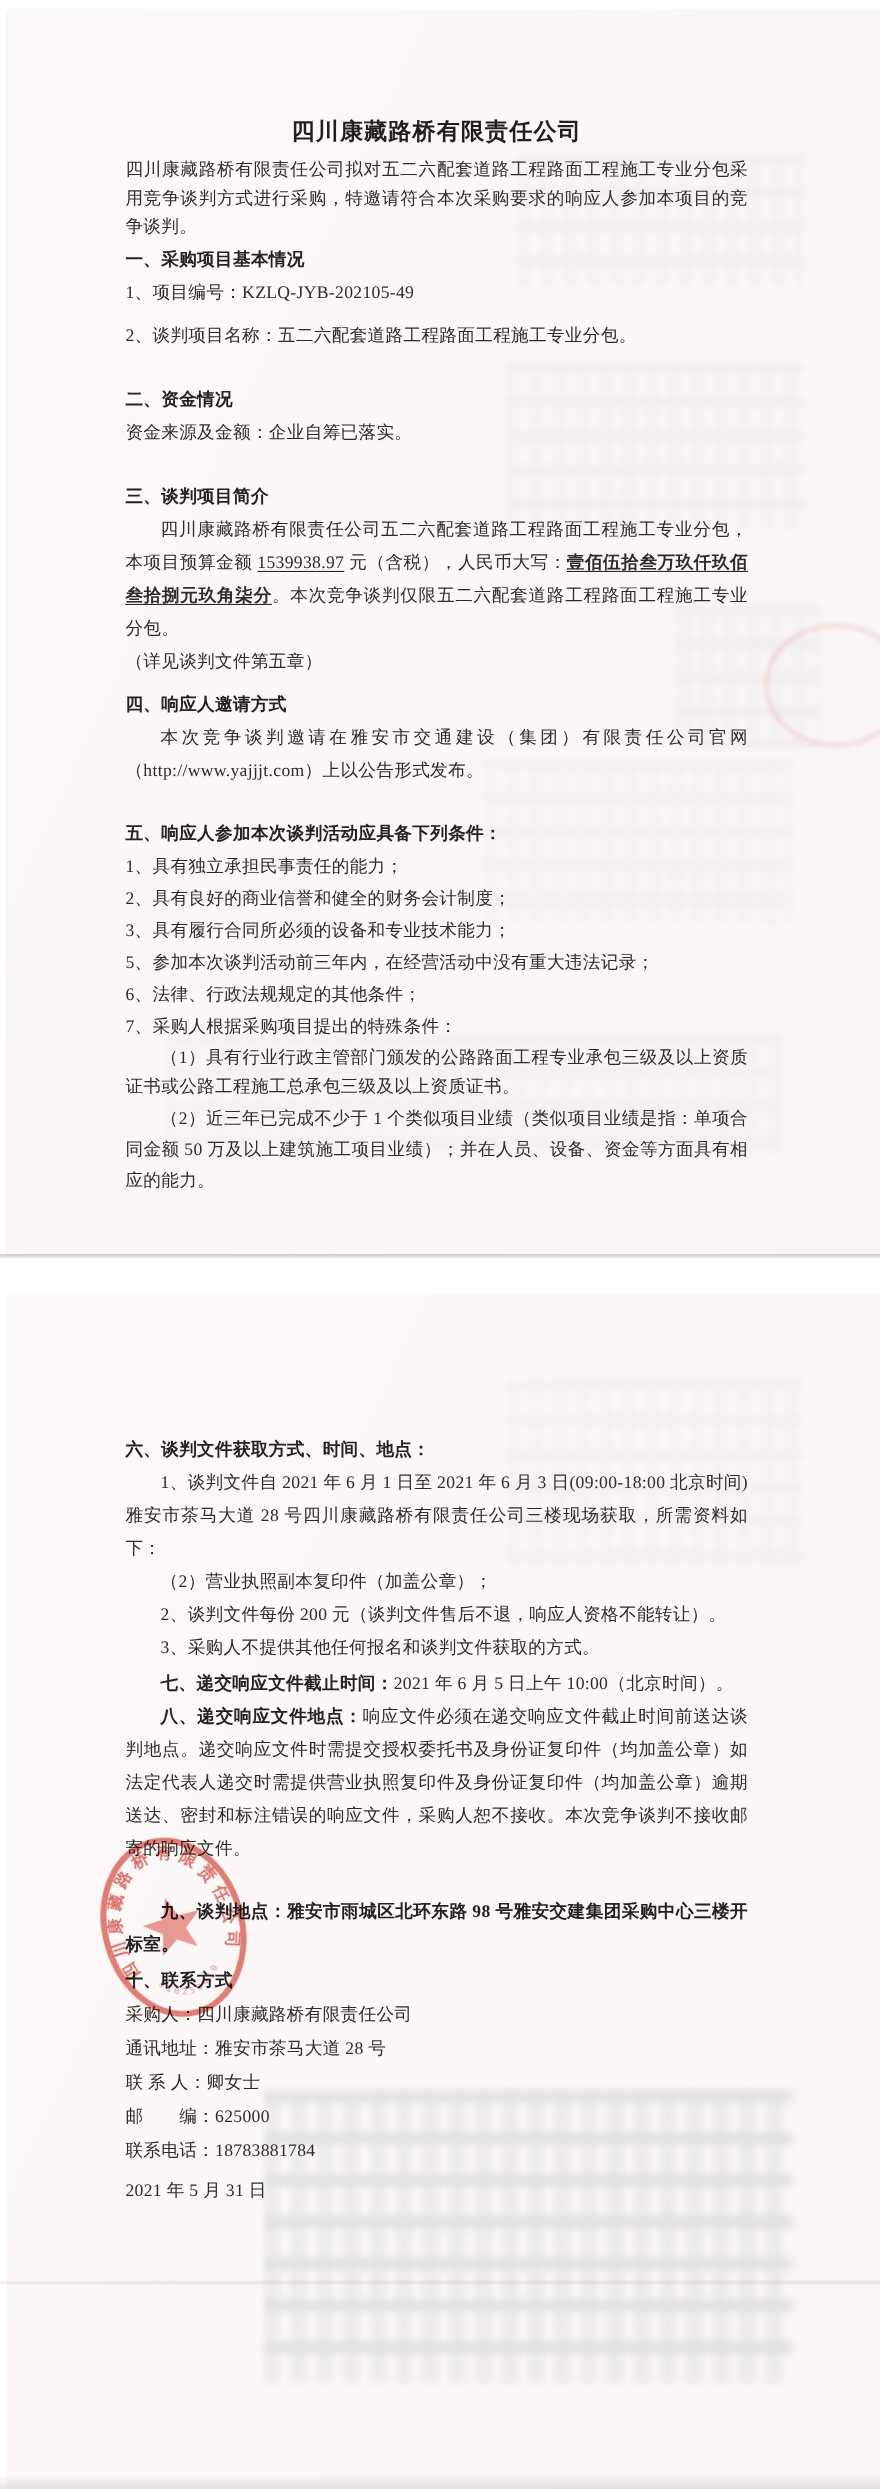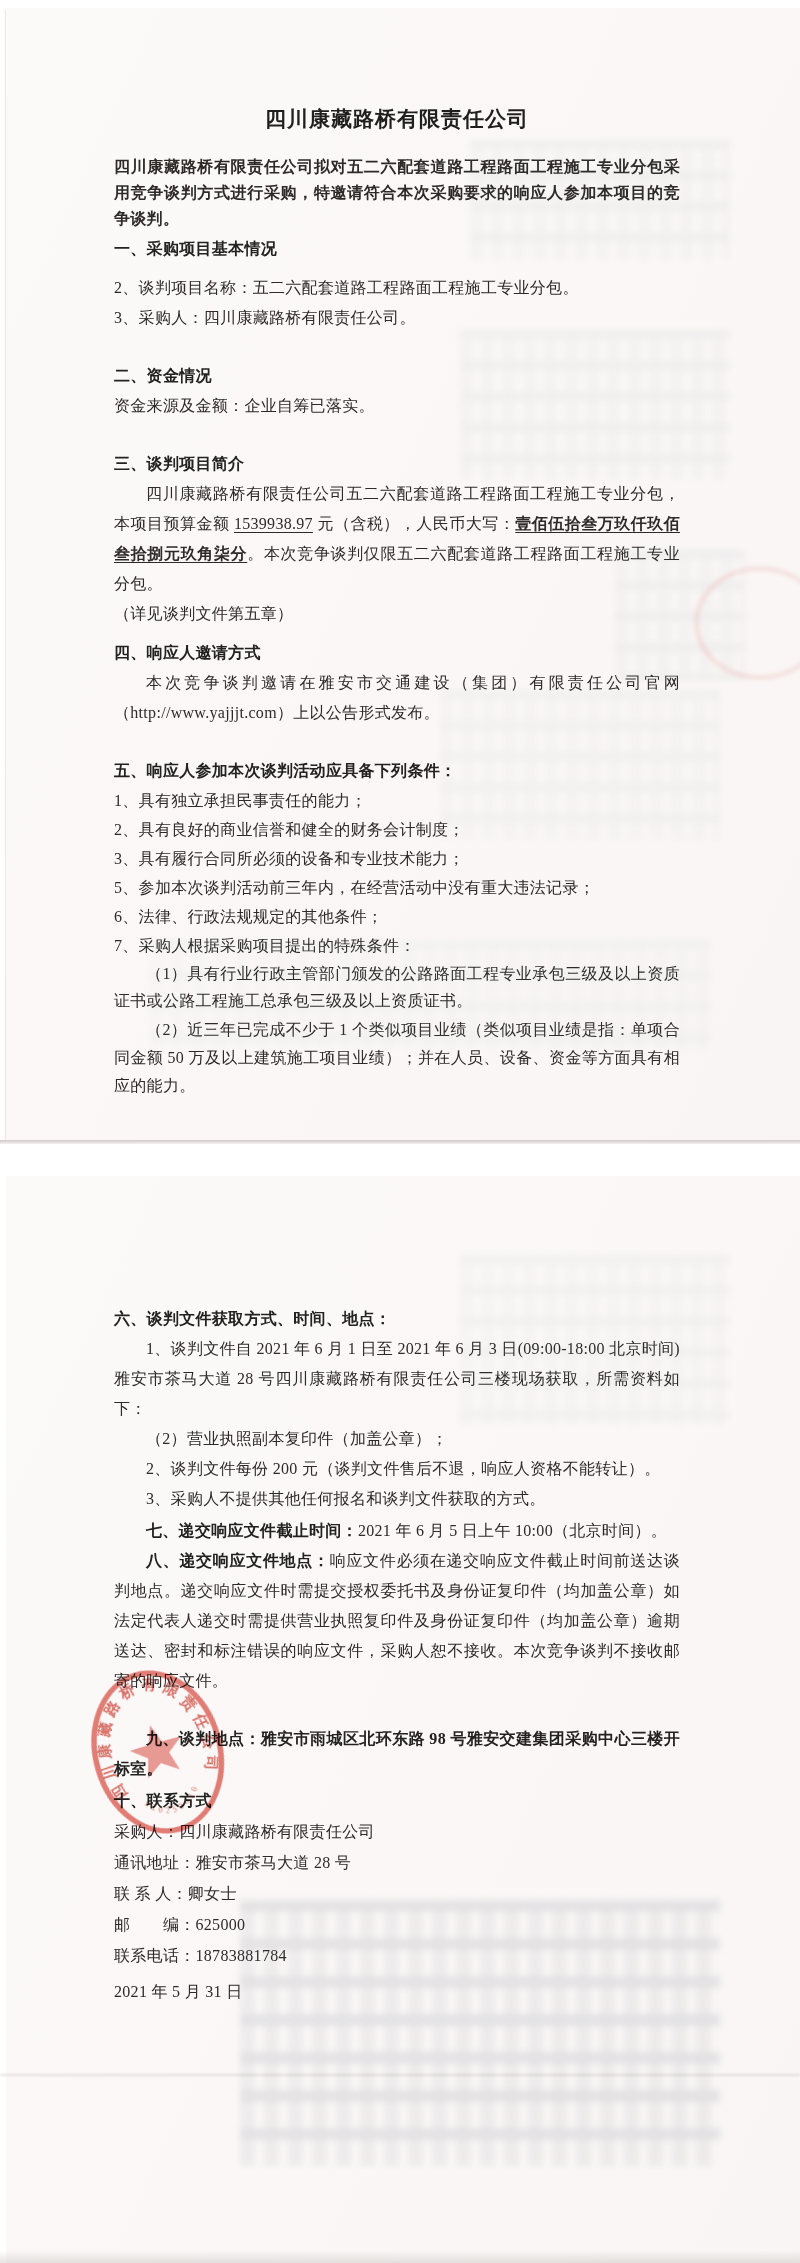--- a/index.html
+++ b/index.html
@@ -7,21 +7,21 @@
     width:800px;height:2263px;position:relative;background:#ffffff;overflow:hidden;
     font-family:"Liberation Serif","DejaVu Serif",serif;color:#2d2a28;
   }
   .page{position:absolute;left:6px;width:794px;background:linear-gradient(115deg,#fcfaf9 0%,#faf7f6 55%,#f8f5f4 100%);}
   #page1{top:8px;height:1132px;box-shadow:0 2px 2px rgba(150,140,138,0.55);}
   #page2{top:1176px;height:1131px;}
   .content{position:absolute;left:108px;width:566px;top:0;}
   p{margin:0;font-size:16px;line-height:30px;text-align:justify;letter-spacing:0.3px;}
   .title1{margin-top:96px;font-size:21px;line-height:30px;font-weight:bold;text-align:center;letter-spacing:1px;color:#211f1e;}
   .title2{margin-top:14px;font-size:22px;line-height:32px;font-weight:bold;text-align:center;color:#211f1e;white-space:nowrap;margin-left:-14px;margin-right:-14px;}
-  .intro{margin-top:20px;line-height:26px;font-weight:bold;}
+  .intro{margin-top:8px;line-height:26px;}
   .h{font-weight:bold;color:#242220;margin-top:28px;}
   .ind{text-indent:2em;}
   .mt{margin-top:2px;}
   .gap-top{margin-top:9px;}
   .items p{line-height:29px;}
   .u{text-decoration:underline;text-underline-offset:3px;}
   .caps{font-weight:bold;}
   .contact{line-height:31px;}
   .date-line{text-align:left;margin-top:6px;padding-right:0px;}
   .page-gap{position:absolute;left:0;top:1140px;width:800px;height:4px;
@@ -46,22 +46,22 @@
 </style>
 </head>
 <body>
 
 <div class="page" id="page1">
   <div class="content">
     <p class="title1">四川康藏路桥有限责任公司</p>
     <p class="intro">四川康藏路桥有限责任公司拟对五二六配套道路工程路面工程施工专业分包采用竞争谈判方式进行采购，特邀请符合本次采购要求的响应人参加本项目的竞争谈判。</p>
 
     <p class="h mt">一、采购项目基本情况</p>
+    <p>1、项目编号：KZLQ-JYB-202105-49</p>
     <p class="gap-top">2、谈判项目名称：五二六配套道路工程路面工程施工专业分包。</p>
-    <p>3、采购人：四川康藏路桥有限责任公司。</p>
 
     <p class="h">二、资金情况</p>
     <p>资金来源及金额：企业自筹已落实。</p>
 
     <p class="h">三、谈判项目简介</p>
     <p class="ind"><span>四川康藏路桥有限责任公司五二六配套道路工程路面工程施工专业分包，本项目预算金额 </span><span class="u">1539938.97</span><span> 元（含税），人民币大写：</span><span class="u caps">壹佰伍拾叁万玖仟玖佰叁拾捌元玖角柒分</span><span>。本次竞争谈判仅限五二六配套道路工程路面工程施工专业分包。</span></p>
     <p>（详见谈判文件第五章）</p>
 
     <p class="h gap-top">四、响应人邀请方式</p>
     <p class="ind">本次竞争谈判邀请在雅安市交通建设（集团）有限责任公司官网（http://www.yajjjt.com）上以公告形式发布。</p>

